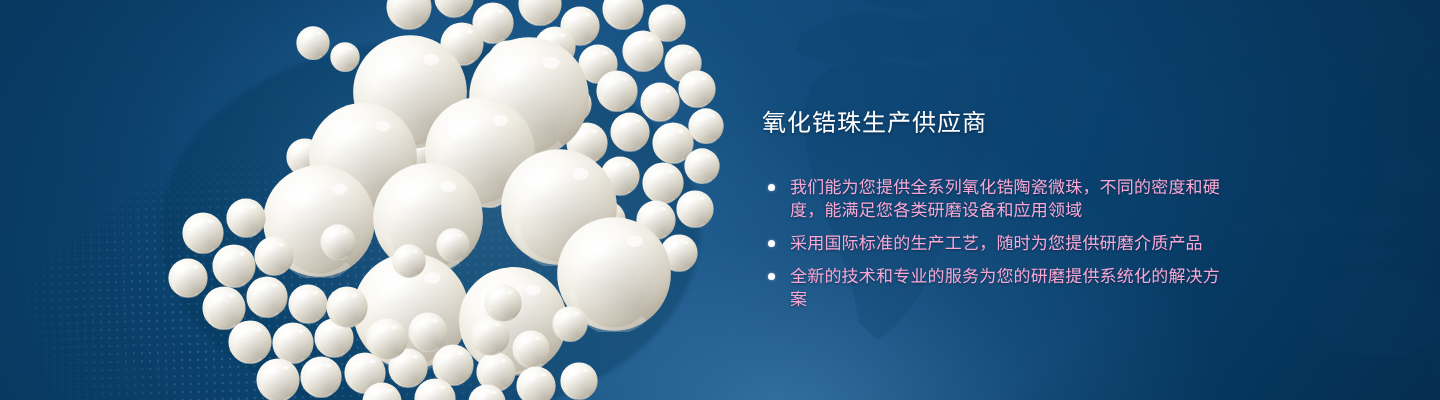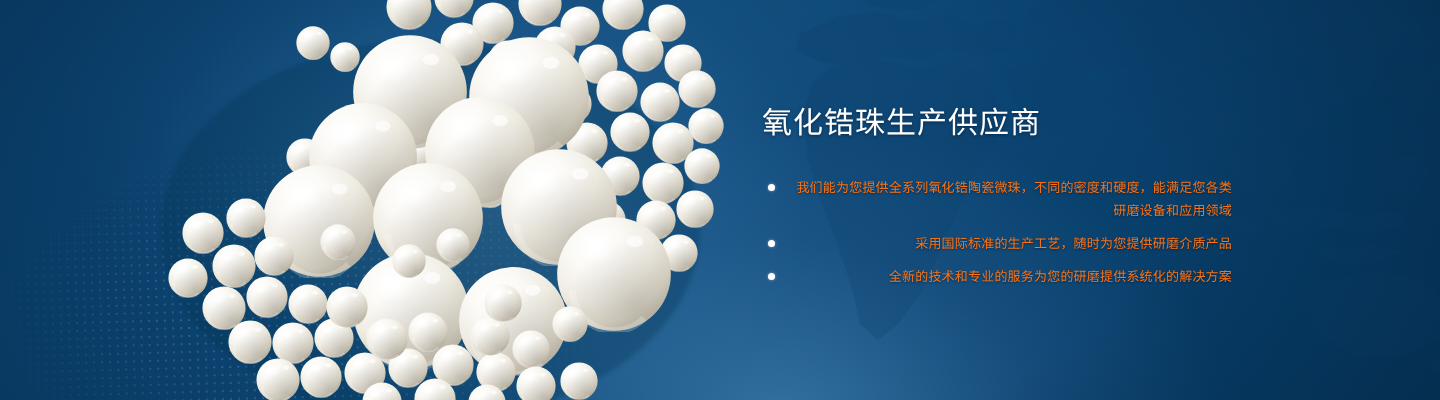--- a/index.html
+++ b/index.html
@@ -89,44 +89,43 @@
   
   .copy {
     position: absolute;
     left: 762px;
     top: 104px;
     width: 470px;
   }
 
   .headline {
     margin: 0;
-    font-size: 30px;
+    font-size: 24px;
     line-height: 38px;
     font-weight: 400;
     letter-spacing: 1px;
     color: #ffffff;
     text-shadow: 0 1px 3px rgba(0,20,44,0.55);
     white-space: nowrap;
   }
 
   .bullets {
     list-style: none;
     margin: 34px 0 0 0;
     padding: 0;
   }
   .bullet {
     position: relative;
     padding-left: 28px;
     margin-bottom: 10px;
-    font-size: 13px;
+    font-size: 17px;
     line-height: 23px;
-    color: #f97316;
+    color: #f9a8d4;
     text-shadow: 0 1px 2px rgba(0,18,40,0.5);
     letter-spacing: 0.2px;
-    text-align: right;
   }
   .bullet:last-child { margin-bottom: 0; }
   .bullet-dot {
     position: absolute;
     left: 6px;
     top: 8px;
     width: 7px;
     height: 7px;
     border-radius: 50%;
     background: #ffffff;

